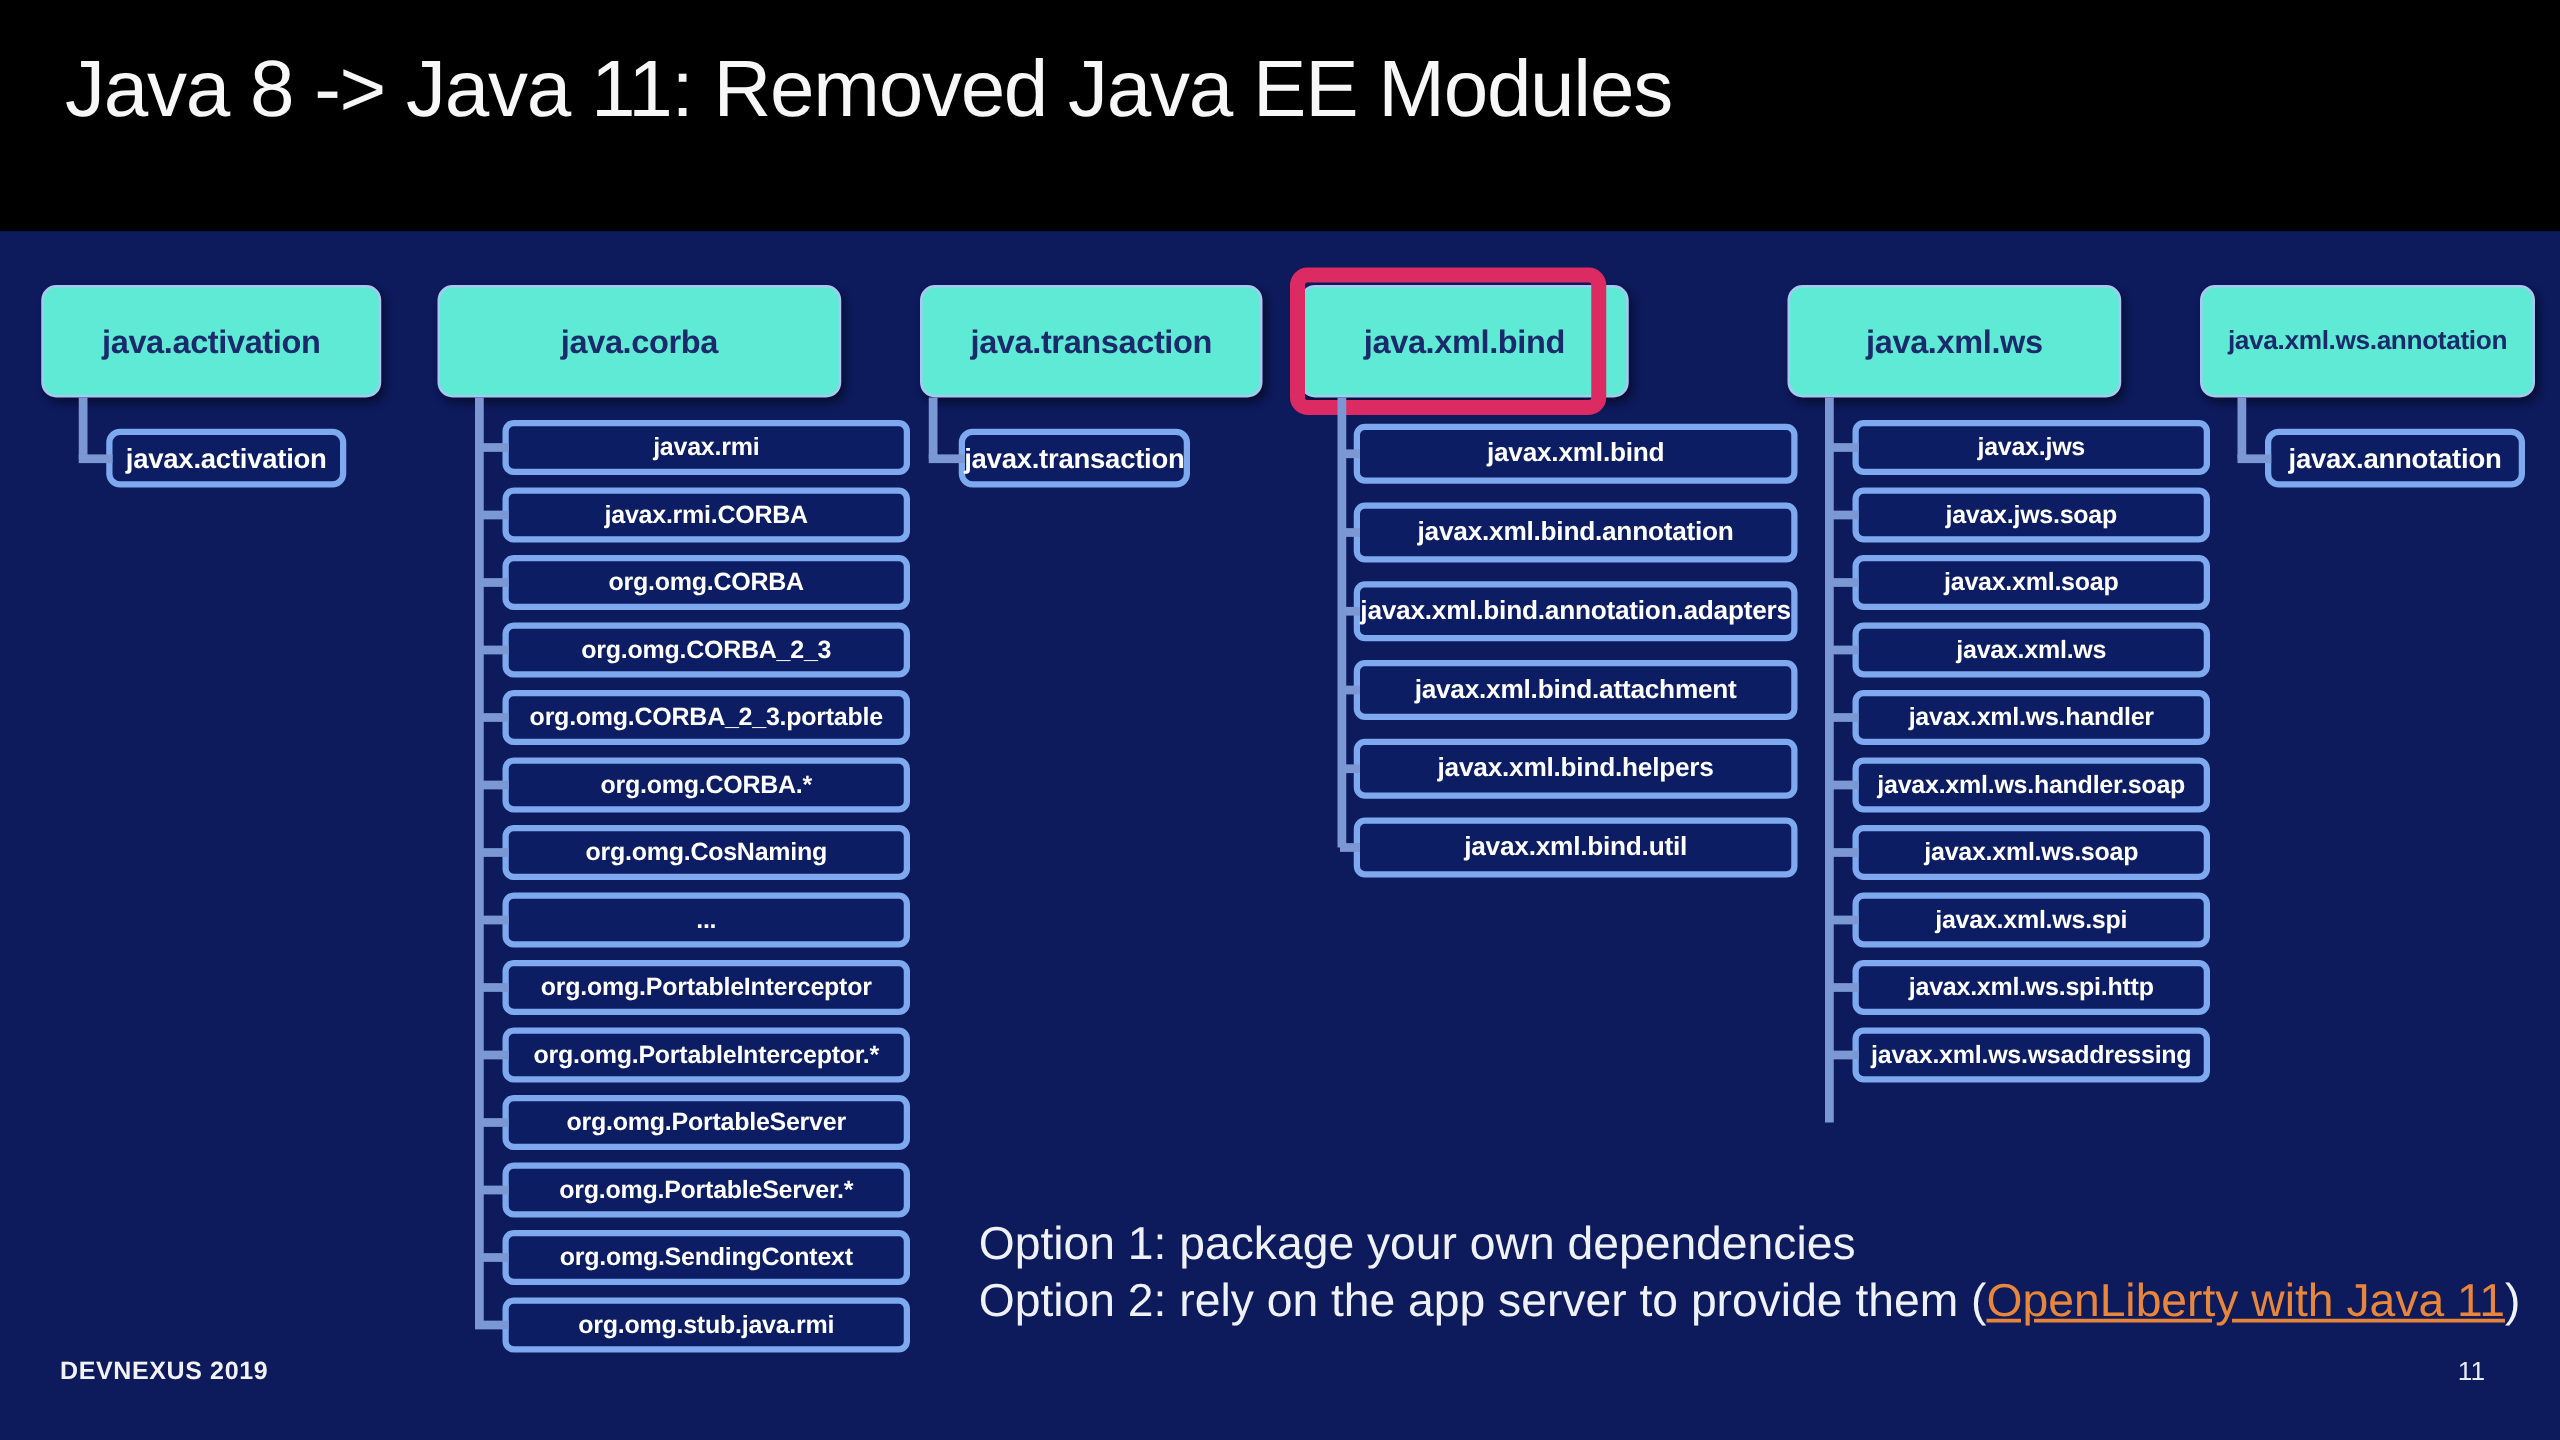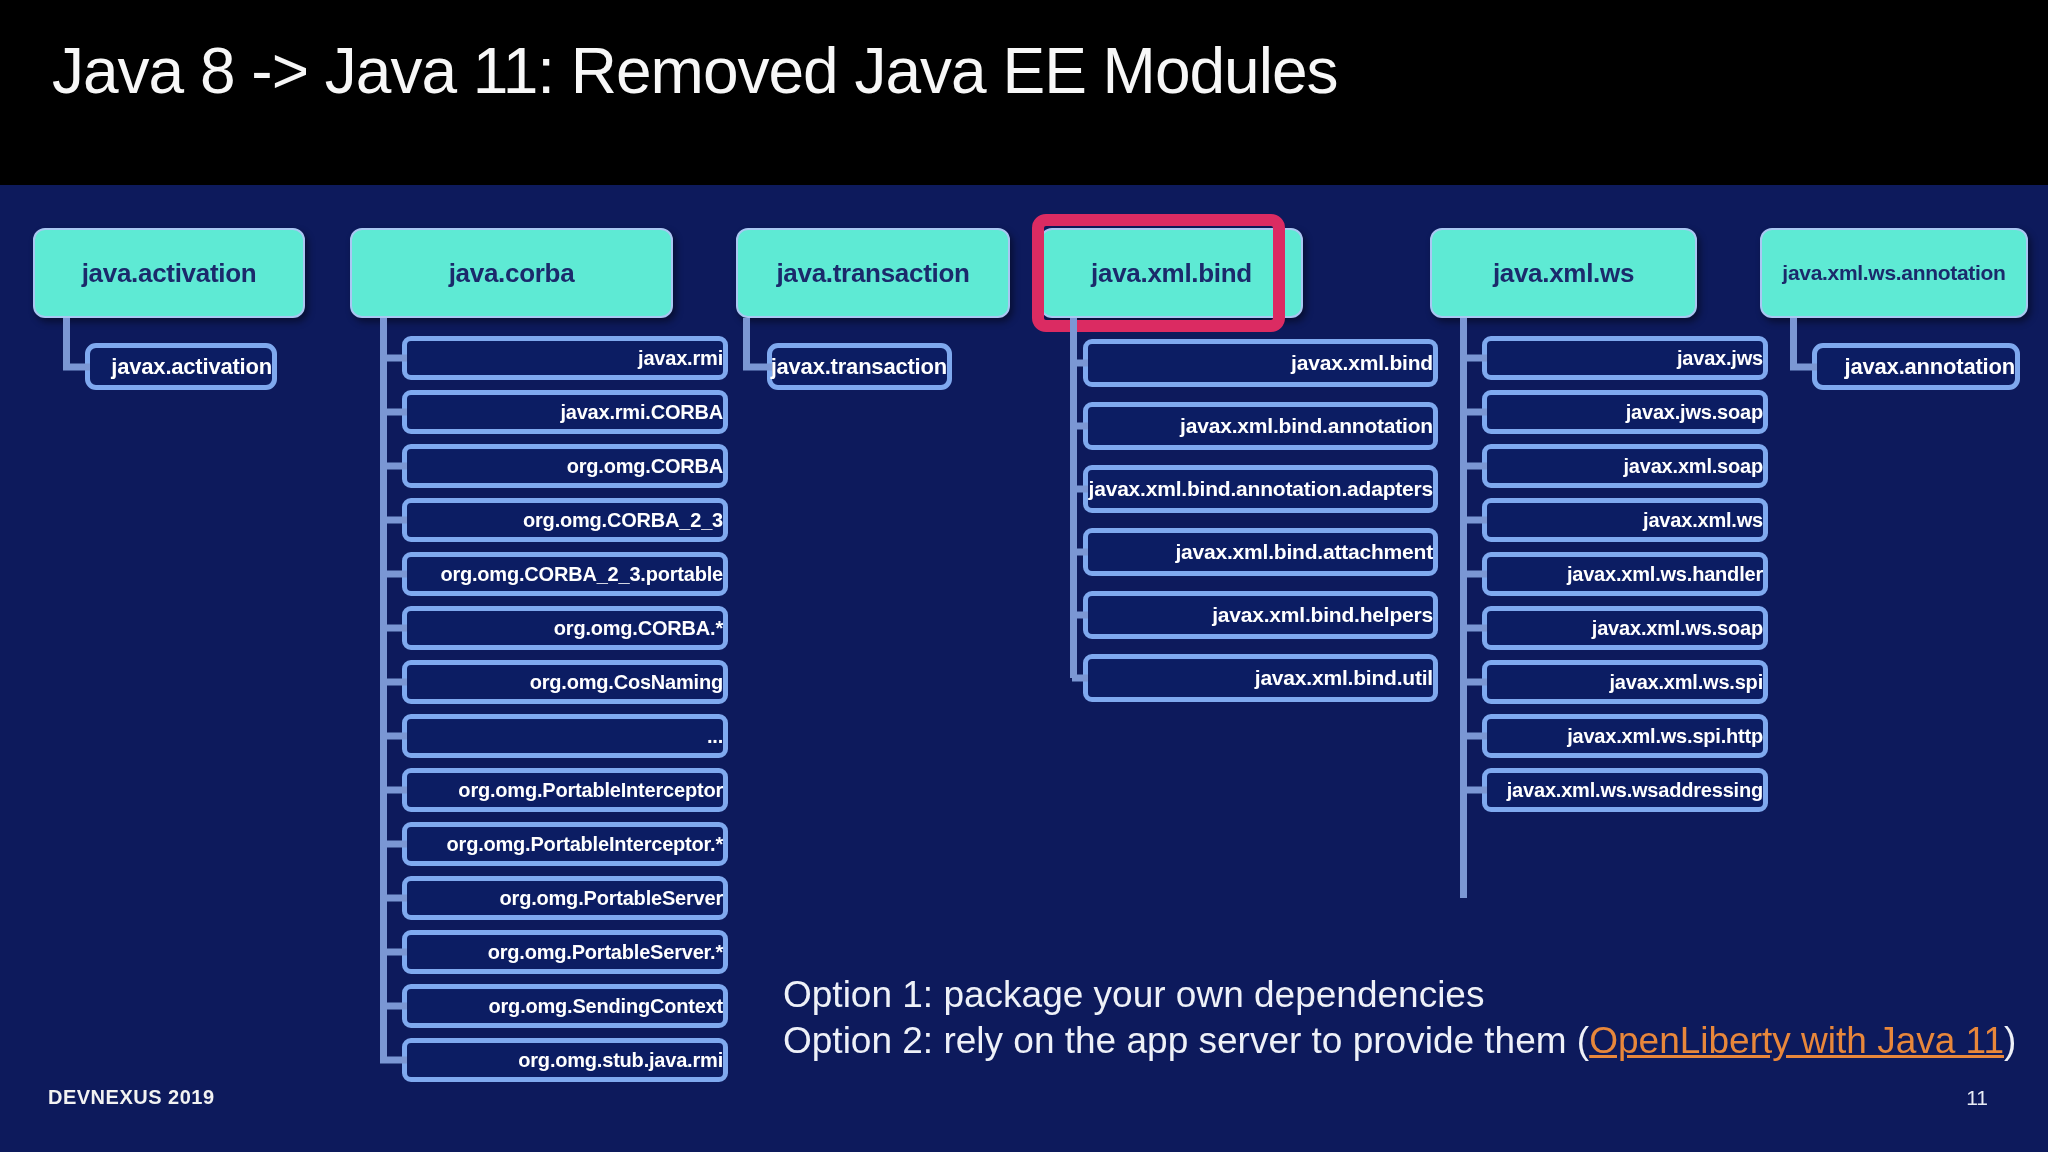--- a/index.html
+++ b/index.html
@@ -37,21 +37,21 @@
   .children{position:absolute;}
   .col-0 .children{top:115px;left:52px;width:192px;}
   .col-1 .children{top:108px;left:52px;width:326px;}
   .col-2 .children{top:115px;left:54px;width:185px;}
   .col-3 .children{top:111px;left:43px;width:355px;}
   .col-4 .children{top:108px;left:52px;width:286px;}
   .col-5 .children{top:115px;left:52px;width:208px;}
 
   .pkg-box{position:relative;height:44px;margin-bottom:10px;box-sizing:border-box;
       background:#0c1d63;border:5px solid #7fa9ef;border-radius:9px;
-      display:flex;align-items:center;justify-content:flex-end;}
+      display:flex;align-items:center;justify-content:center;}
   .col-0 .pkg-box,.col-2 .pkg-box,.col-5 .pkg-box{height:47px;border-radius:11px;}
   .col-3 .pkg-box{height:48px;margin-bottom:15px;}
   .pkg-box::before{content:"";position:absolute;left:-27px;top:50%;
       transform:translateY(-50%);width:27px;height:7px;background:#7b97d4;}
   .col-2 .pkg-box::before{left:-29px;width:29px;}
   .col-3 .pkg-box::before{left:-16px;width:16px;}
   .pkg-label{font-weight:bold;font-size:22px;color:#ffffff;letter-spacing:-.2px;white-space:nowrap;}
   .col-1 .pkg-label{font-size:20px;}
   .col-3 .pkg-label{font-size:21px;}
   .col-4 .pkg-label{font-size:20px;}
@@ -188,20 +188,23 @@
           <div class="pkg-box">
             <span class="pkg-label">javax.xml.soap</span>
           </div>
           <div class="pkg-box">
             <span class="pkg-label">javax.xml.ws</span>
           </div>
           <div class="pkg-box">
             <span class="pkg-label">javax.xml.ws.handler</span>
           </div>
           <div class="pkg-box">
+            <span class="pkg-label">javax.xml.ws.handler.soap</span>
+          </div>
+          <div class="pkg-box">
             <span class="pkg-label">javax.xml.ws.soap</span>
           </div>
           <div class="pkg-box">
             <span class="pkg-label">javax.xml.ws.spi</span>
           </div>
           <div class="pkg-box">
             <span class="pkg-label">javax.xml.ws.spi.http</span>
           </div>
           <div class="pkg-box">
             <span class="pkg-label">javax.xml.ws.wsaddressing</span>

